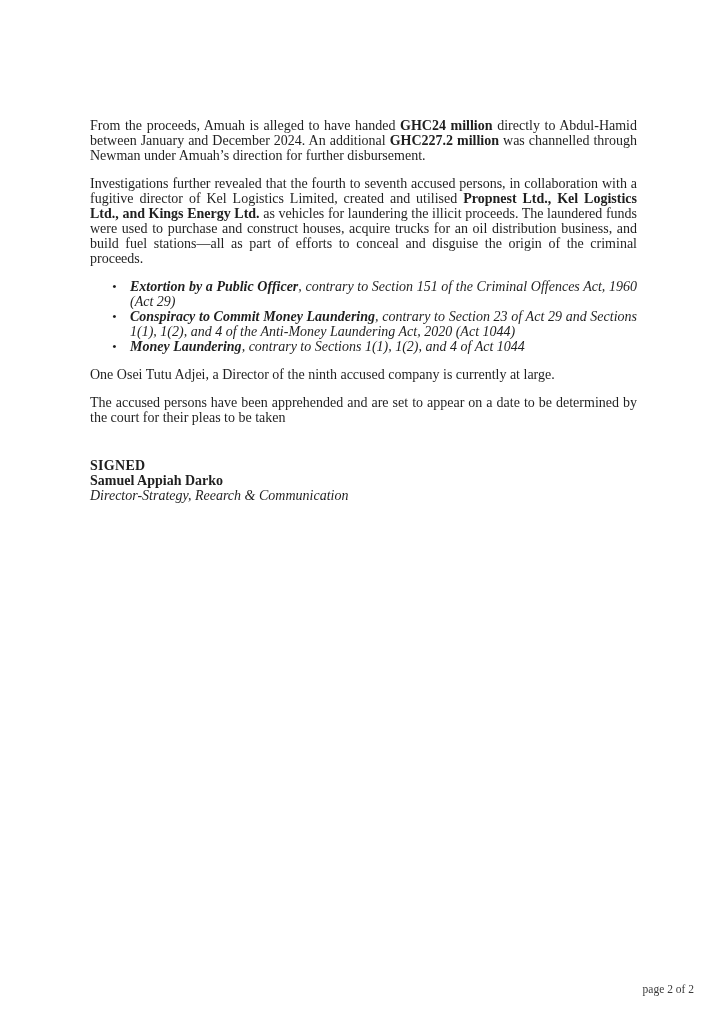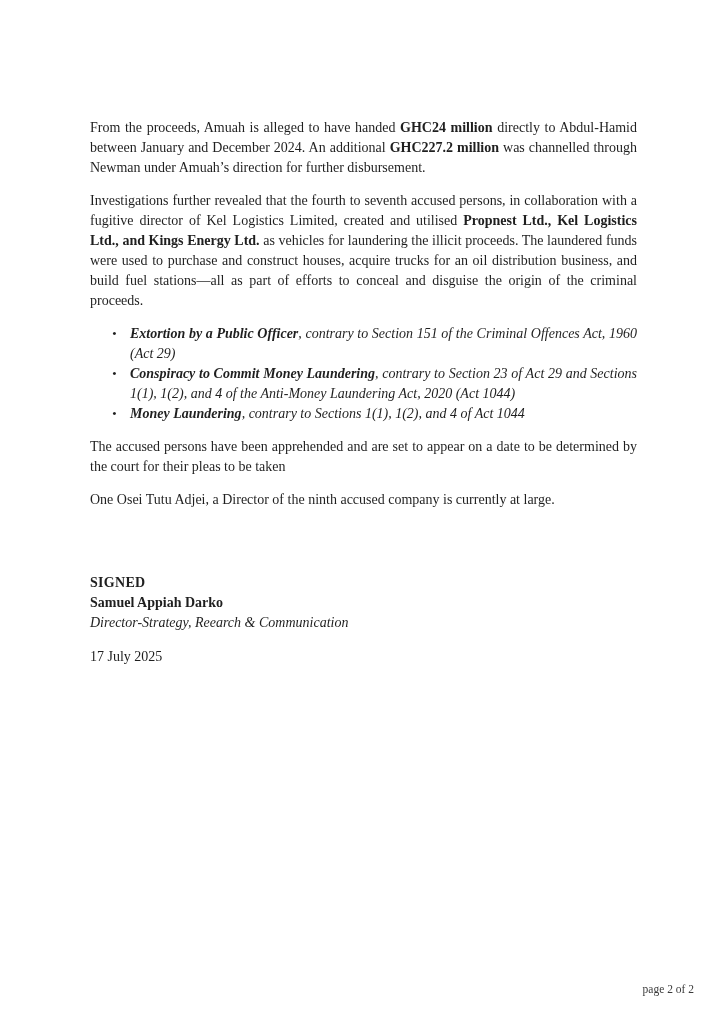--- a/index.html
+++ b/index.html
@@ -15,21 +15,21 @@
     font-family: "Liberation Serif", "DejaVu Serif", serif;
     color: #1f1f1f;
     overflow: hidden;
   }
   .body-text {
     position: absolute;
     left: 90px;
     top: 118px;
     width: 547px;
     font-size: 14px;
-    line-height: 20px;
+    line-height: 15px;
   }
   .para {
     margin: 0 0 13px 0;
     text-align: justify;
   }
   .charge-list {
     margin: 0 0 13px 0;
     padding: 0 0 0 22px;
     list-style: none;
     font-style: italic;
@@ -41,21 +41,21 @@
   }
   .charge::before {
     content: "\2022";
     position: absolute;
     left: 0;
     top: 0;
     font-size: 13px;
   }
   .b { font-weight: bold; }
   .signature {
-    margin-top: 63px;
+    margin-top: 33px;
   }
   .sig-signed {
     font-weight: bold;
     letter-spacing: 0.3px;
   }
   .sig-name {
     font-weight: bold;
   }
   .sig-title {
     font-style: italic;
@@ -81,28 +81,27 @@
 
     <p class="para"><span>Investigations further revealed that the fourth to seventh accused persons, in collaboration with a fugitive director of Kel Logistics Limited, created and utilised </span><span class="b">Propnest Ltd., Kel Logistics Ltd., and Kings Energy Ltd.</span><span> as vehicles for laundering the illicit proceeds. The laundered funds were used to purchase and construct houses, acquire trucks for an oil distribution business, and build fuel stations—all as part of efforts to conceal and disguise the origin of the criminal proceeds.</span></p>
 
 
     <ul class="charge-list">
       <li class="charge"><span class="b">Extortion by a Public Officer</span><span>, contrary to Section 151 of the Criminal Offences Act, 1960 (Act 29)</span></li>
       <li class="charge"><span class="b">Conspiracy to Commit Money Laundering</span><span>, contrary to Section 23 of Act 29 and Sections 1(1), 1(2), and 4 of the Anti-Money Laundering Act, 2020 (Act 1044)</span></li>
       <li class="charge"><span class="b">Money Laundering</span><span>, contrary to Sections 1(1), 1(2), and 4 of Act 1044</span></li>
     </ul>
 
+    <p class="para">One Osei Tutu Adjei, a Director of the ninth accused company is currently at large.</p>
+
     <p class="para">The accused persons have been apprehended and are set to appear on a date to be determined by the court for their pleas to be taken</p>
-
-    <p class="para">One Osei Tutu Adjei, a Director of the ninth accused company is currently at large.</p>
 
 
     <div class="signature">
       <div class="sig-signed">SIGNED</div>
       <div class="sig-name">Samuel Appiah Darko</div>
       <div class="sig-title">Director-Strategy, Reearch &amp; Communication</div>
-      <div class="sig-date">17 July 2025</div>
     </div>
 
   </main>
 
   <footer class="page-footer">page 2 of 2</footer>
 </div>
 
 </body></html>

